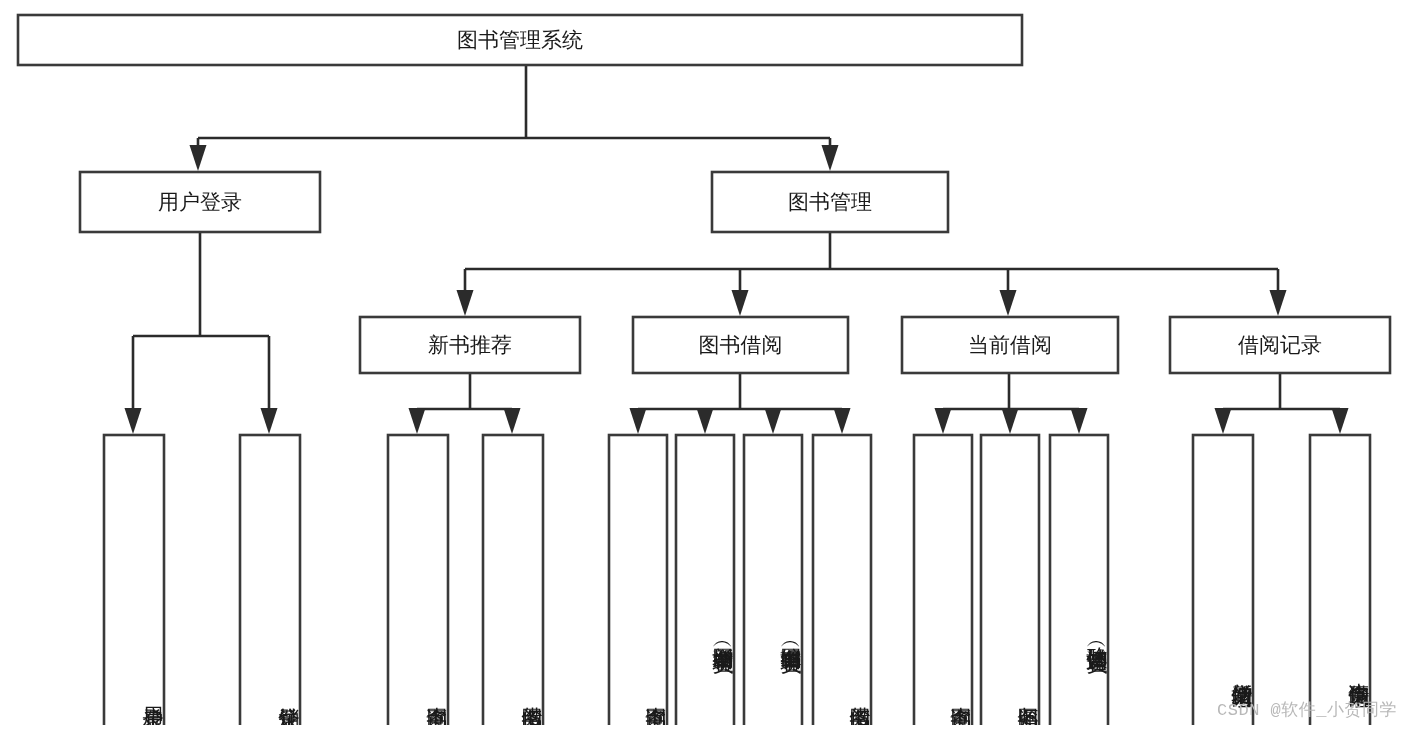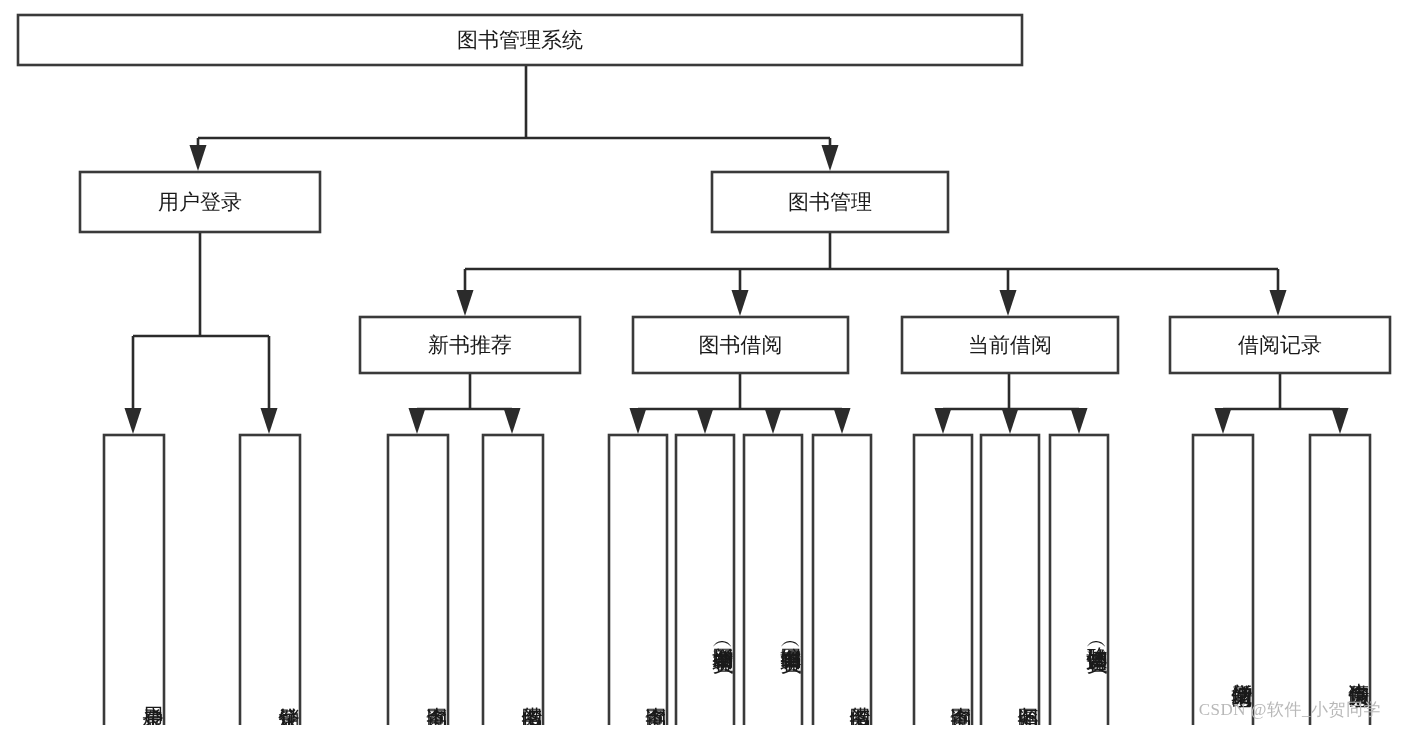--- a/index.html
+++ b/index.html
@@ -59,23 +59,23 @@
     text-orientation: upright;
     white-space: nowrap;
     letter-spacing: 1px;
     display: flex;
     align-items: flex-start;
     justify-content: center;
     pointer-events: none;
   }
   .watermark {
     position: absolute;
-    right: 24px;
+    right: 8px;
     bottom: 4px;
-    font-family: Liberation Serif, serif;
+    font-family: Liberation Mono, monospace;
     font-size: 17px;
     color: #b8b8b8;
     letter-spacing: 0.5px;
     white-space: nowrap;
   }
 </style>
 </head>
 <body>
 
 <div id="diagram-root">

